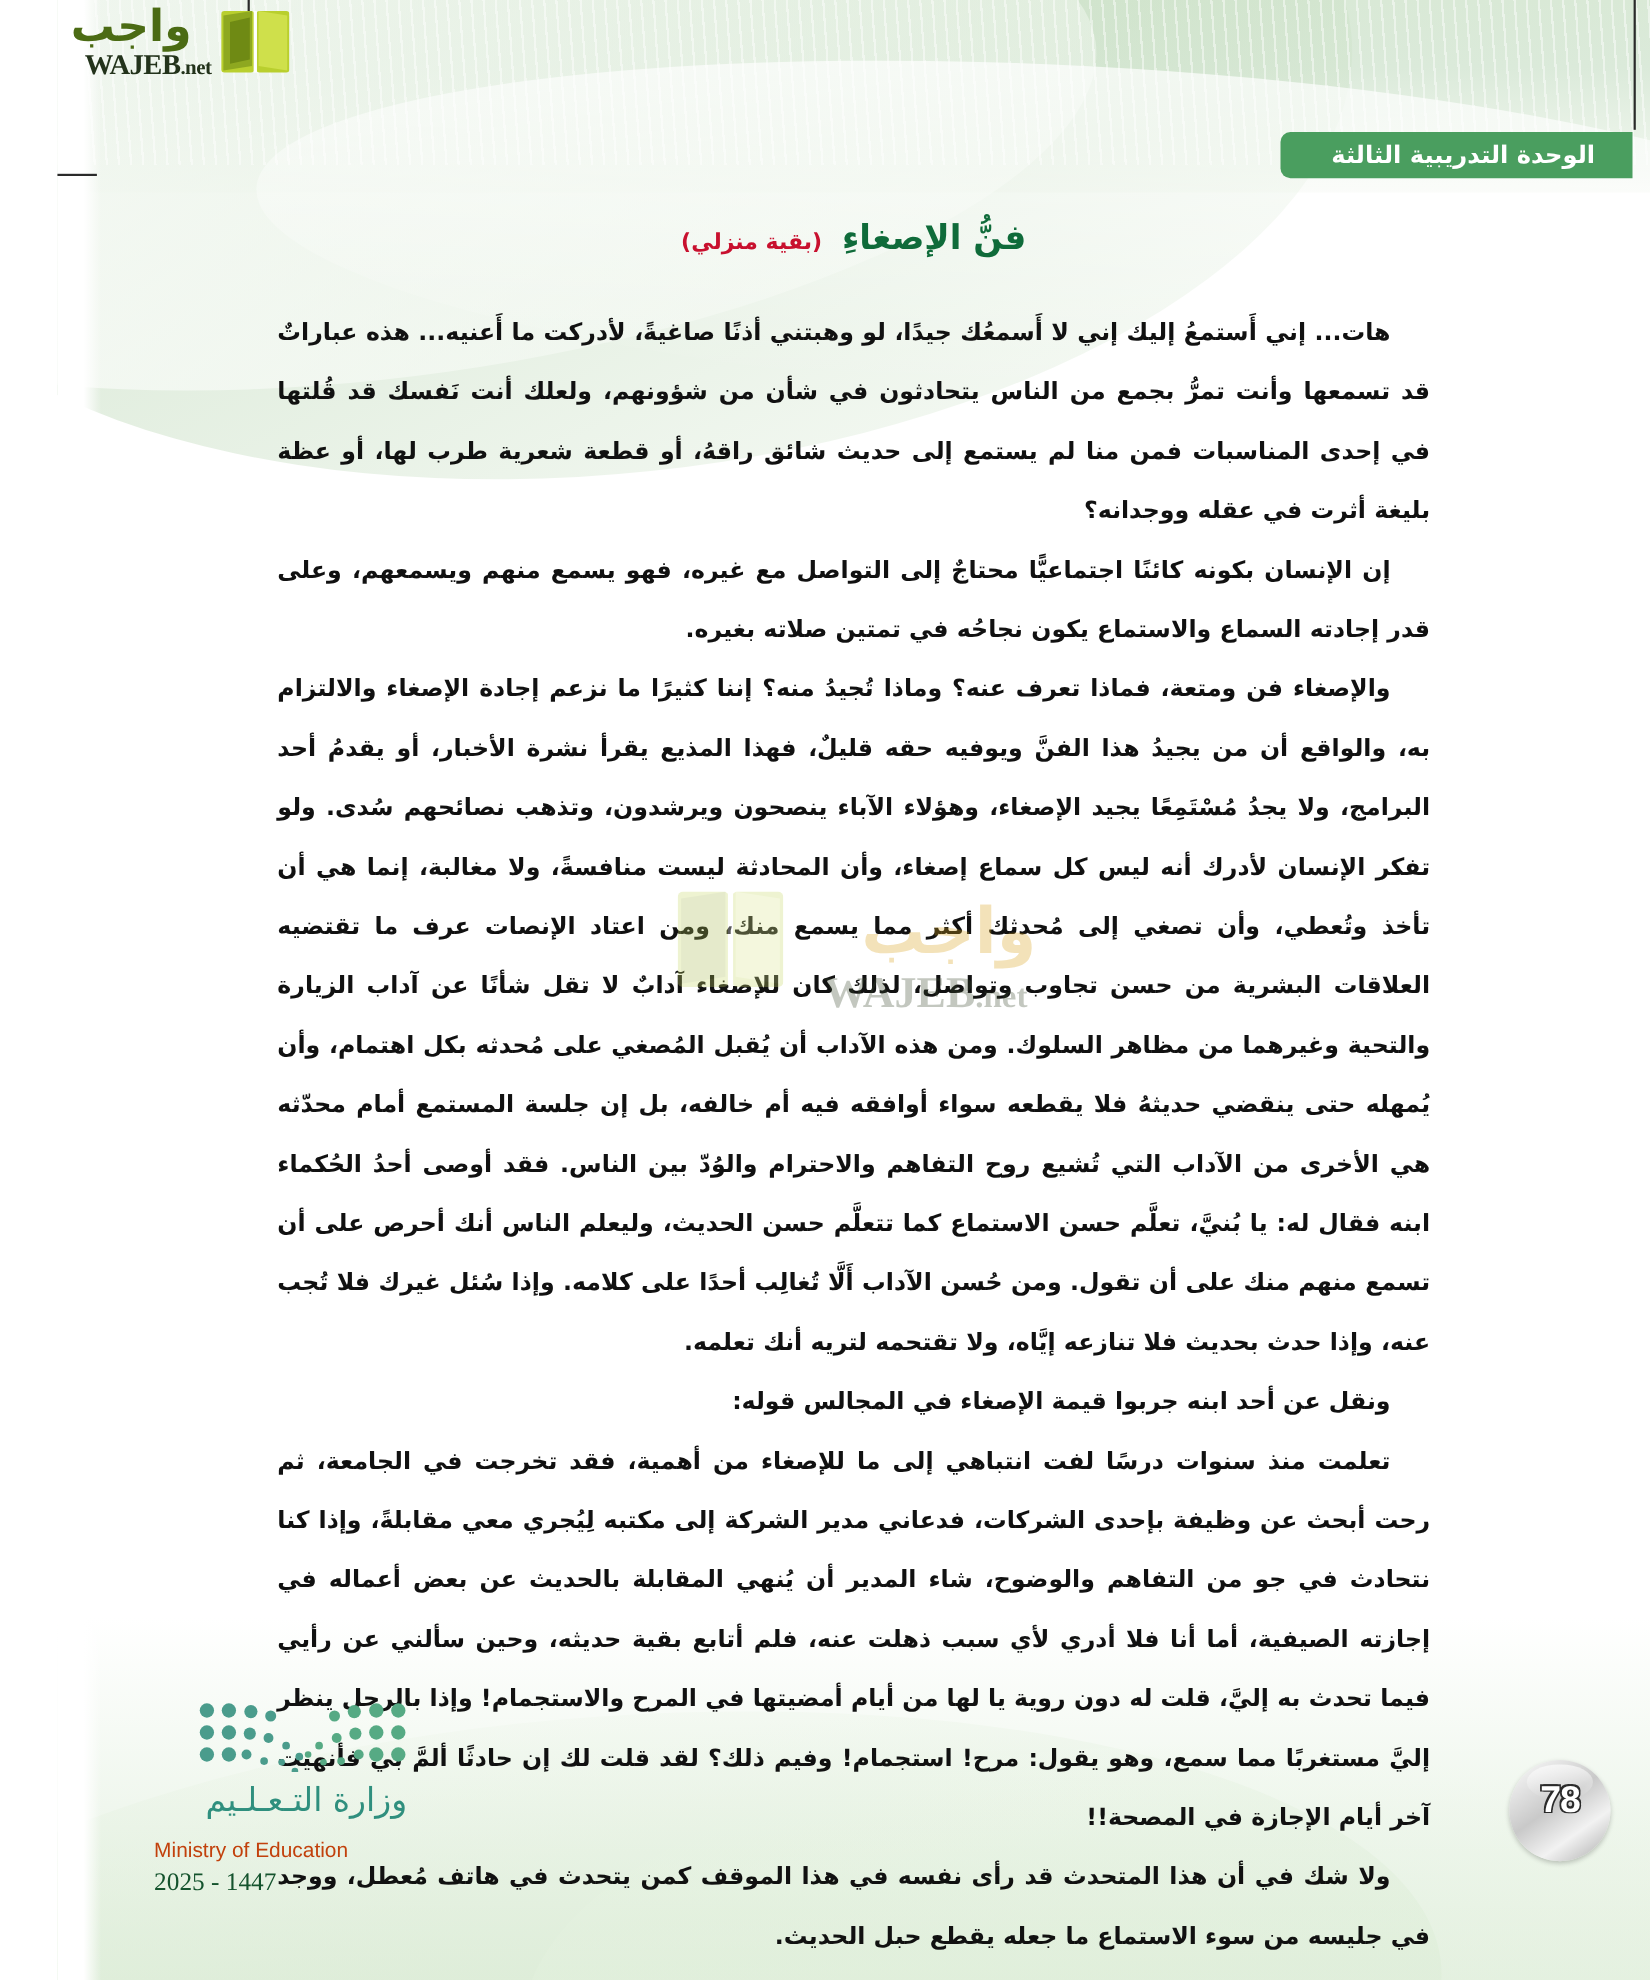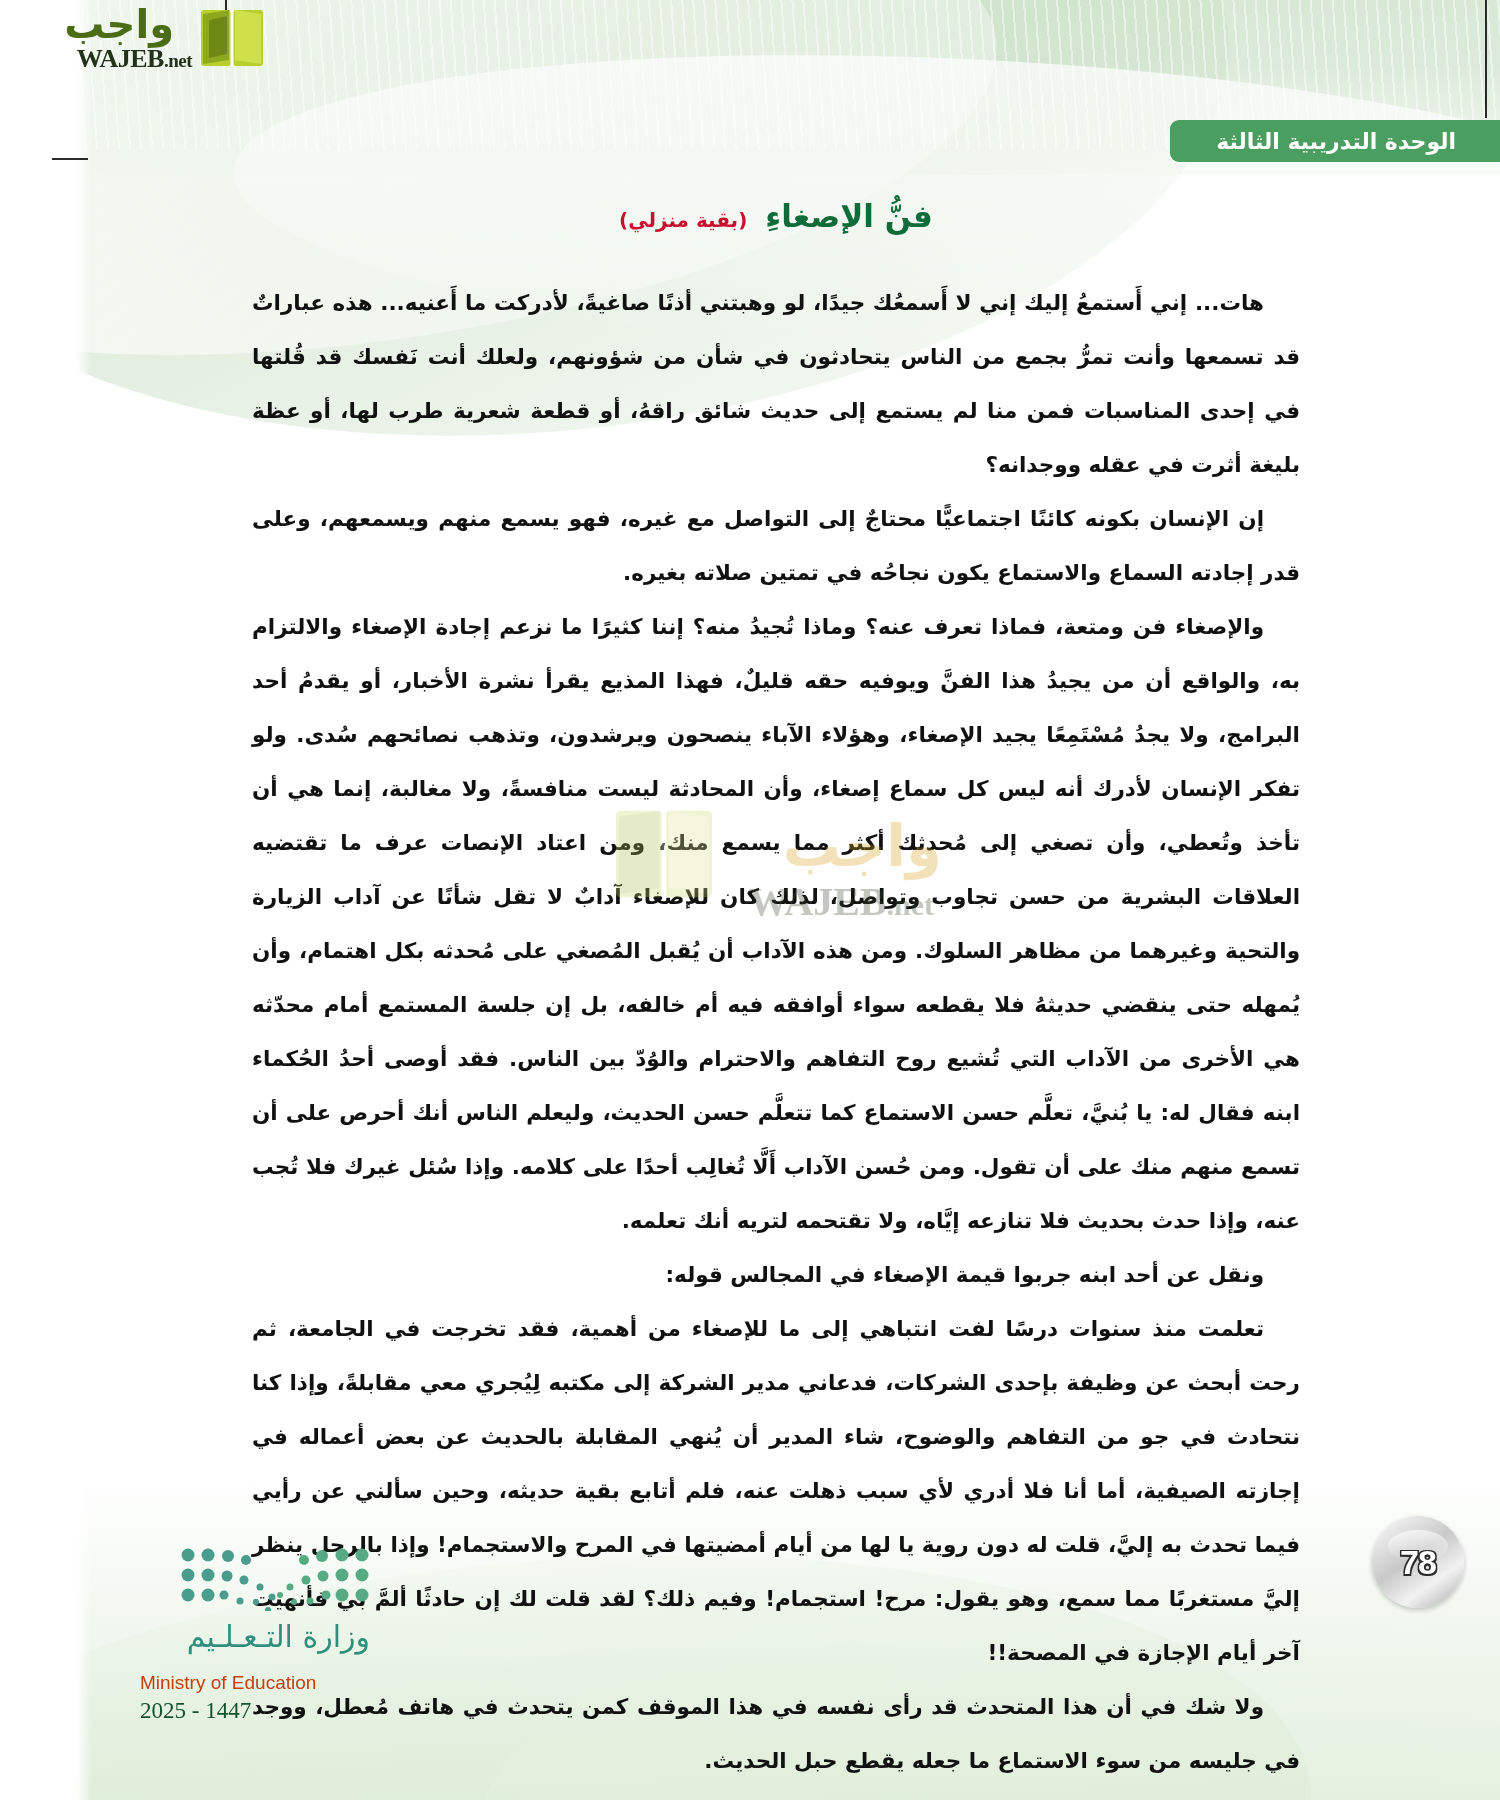--- a/index.html
+++ b/index.html
@@ -139,30 +139,30 @@
   .wajeb-en .dotnet { font-size: 19px; }
   .book-icon {
     position: absolute;
     left: 139px; top: 4px;
     width: 62px; height: 60px;
   }
 
   
   .unit-banner {
     position: absolute;
-    right: 0px;
+    right: 16px;
     top: 120px;
     min-width: 300px;
     height: 42px;
     background: #4a9e5f;
     border-radius: 9px 0 0 9px;
     display: flex;
     align-items: center;
     justify-content: center;
-    padding: 0 44px 0 46px;
+    padding: 0 34px 0 46px;
     box-sizing: border-box;
   }
   .unit-banner-label {
     color: #ffffff;
     font-size: 22px;
     font-weight: bold;
     white-space: nowrap;
     letter-spacing: 0px;
   }
 
@@ -272,27 +272,26 @@
     font-size: 23px;
     color: #14532d;
     font-family: Liberation Serif, serif;
     direction: ltr;
   }
 
   
   .page-badge {
     position: absolute;
     left: 1320px;
-    top: 1516px;
+    top: 1600px;
     width: 92px;
     height: 92px;
     border-radius: 50%;
     background: linear-gradient(145deg, #fdfdfd 0%, #c9c9c9 45%, #f2f2f2 70%, #a9a9a9 100%);
     display: flex;
-    align-items: center;
     justify-content: center;
     box-shadow: 0 2px 5px rgba(0,0,0,0.22);
   }
   .page-badge-inner {
     width: 72px;
     height: 72px;
     border-radius: 50%;
     background:
       radial-gradient(circle at 36% 26%, #ffc089 0%, #f7923c 42%, #e8701a 74%, #d8central 100%),
       linear-gradient(180deg, #f79a40, #dd6d16);

